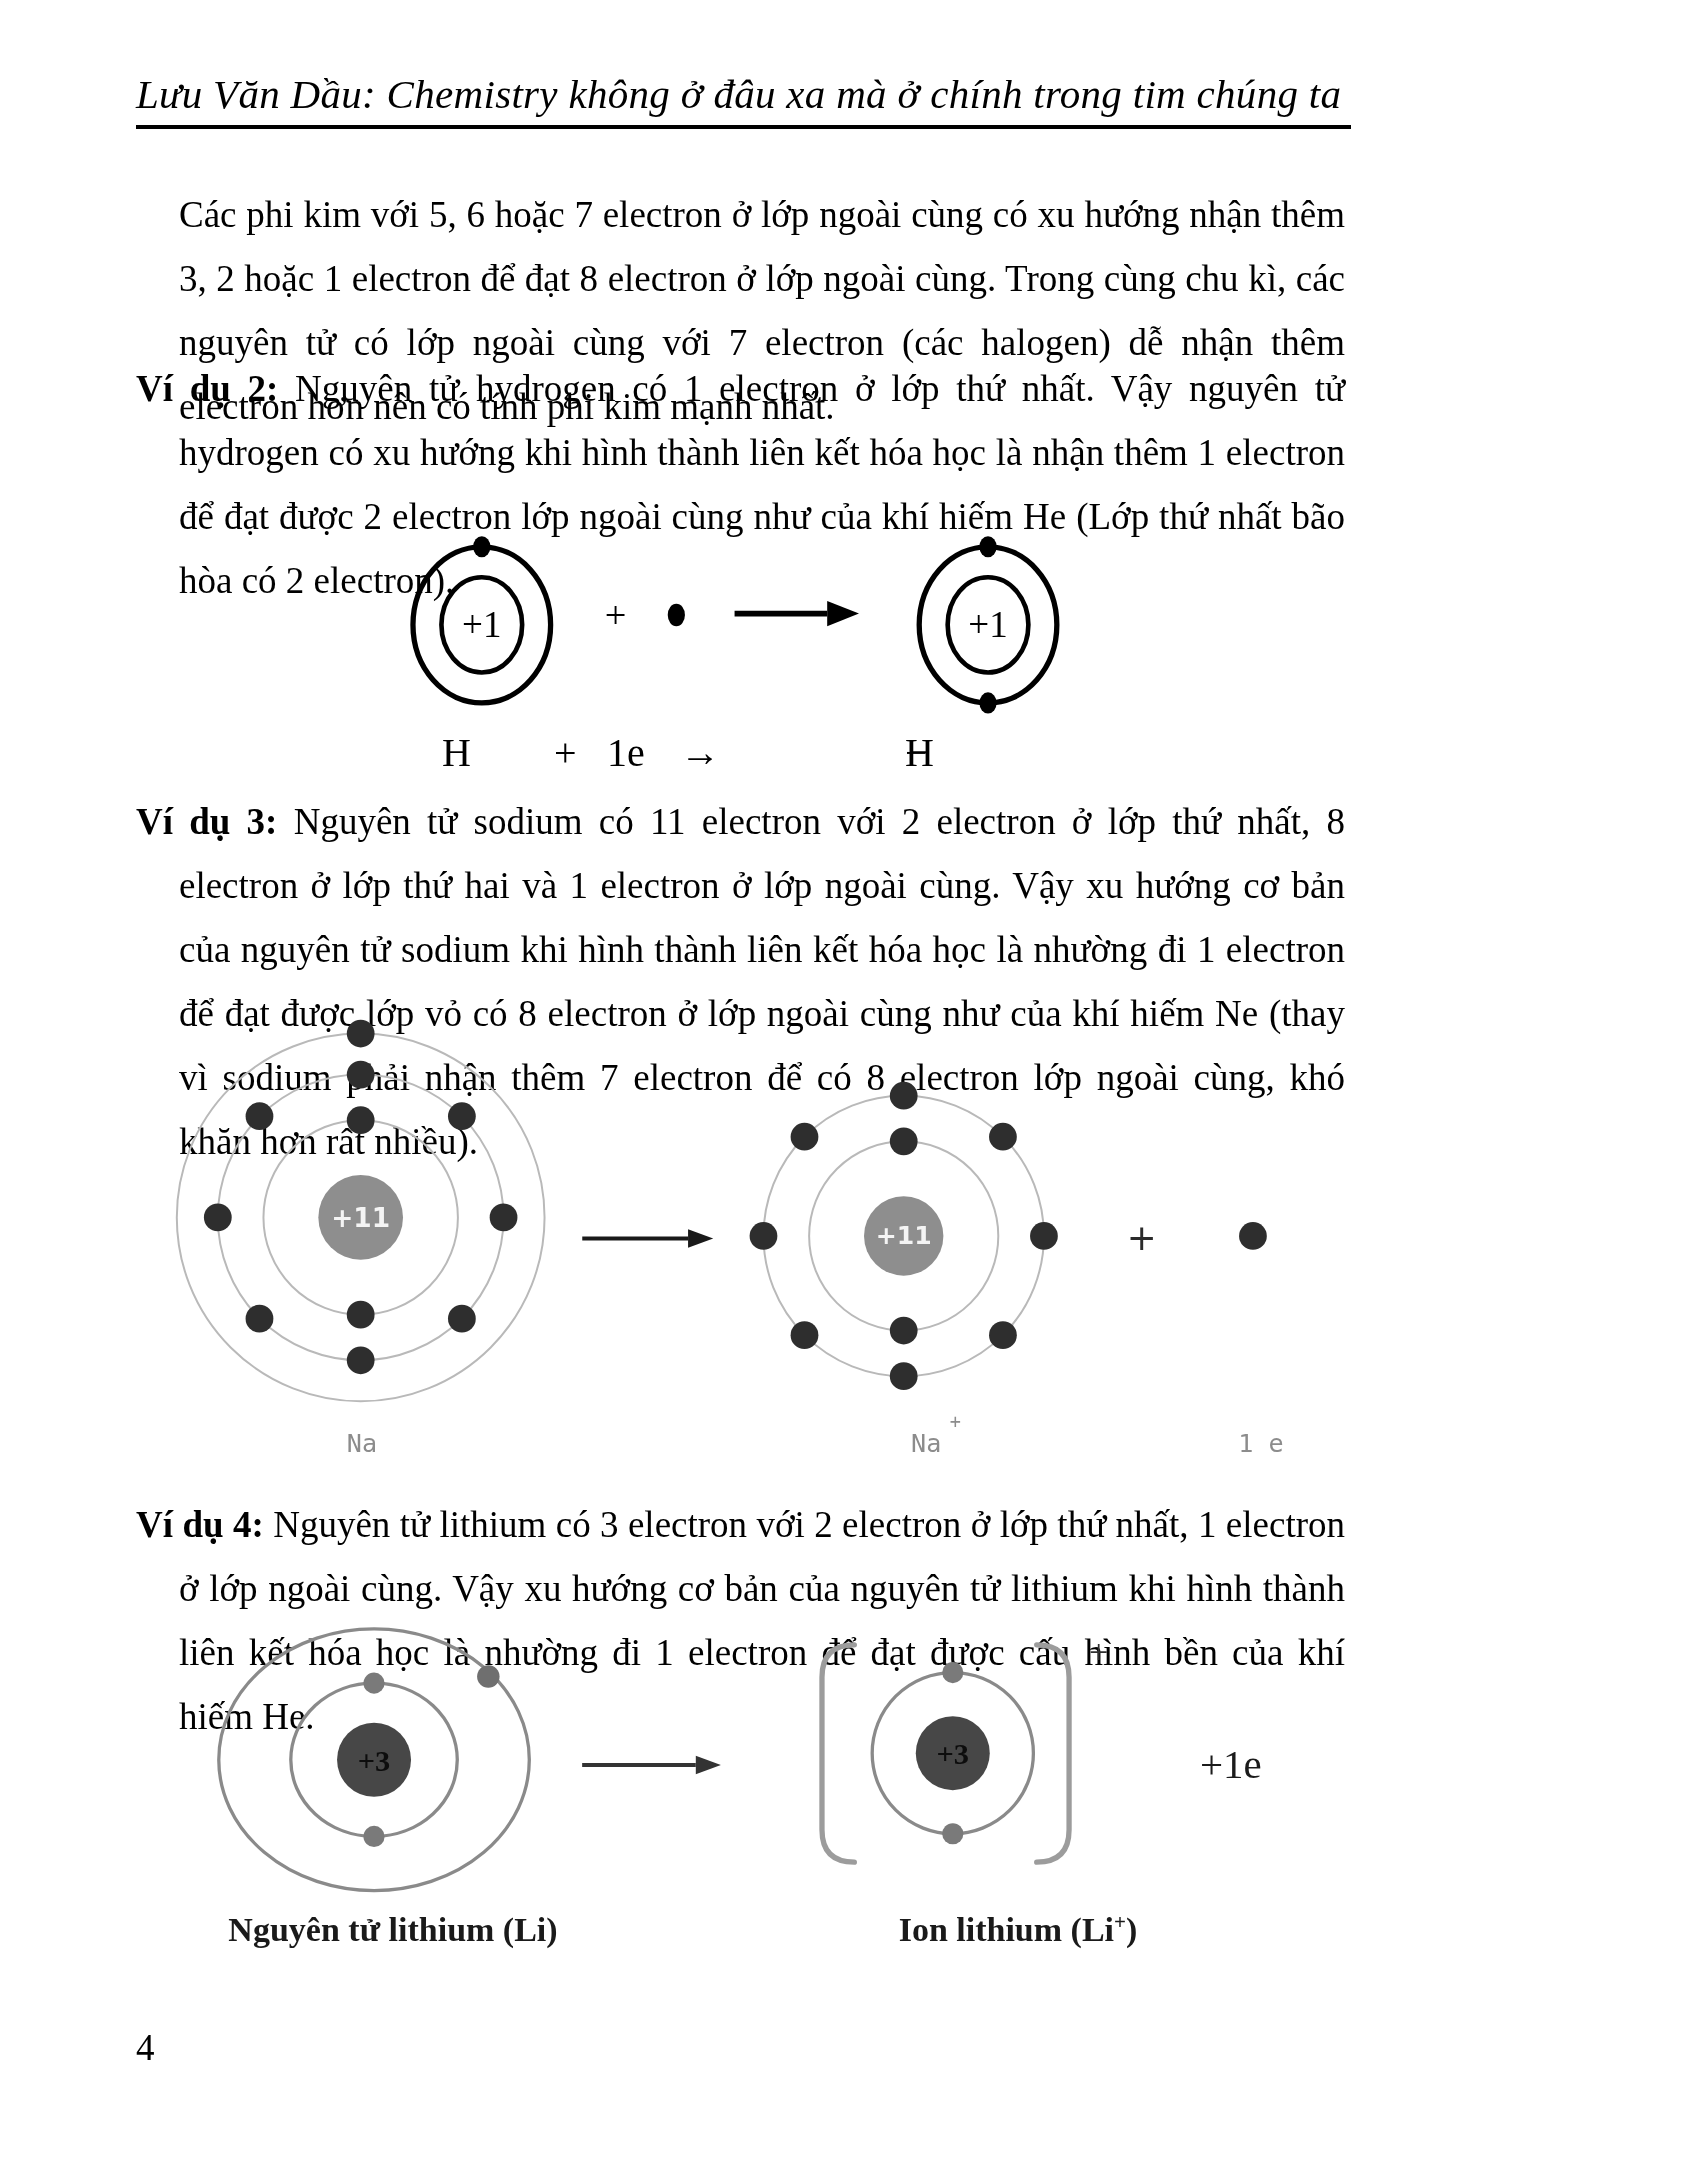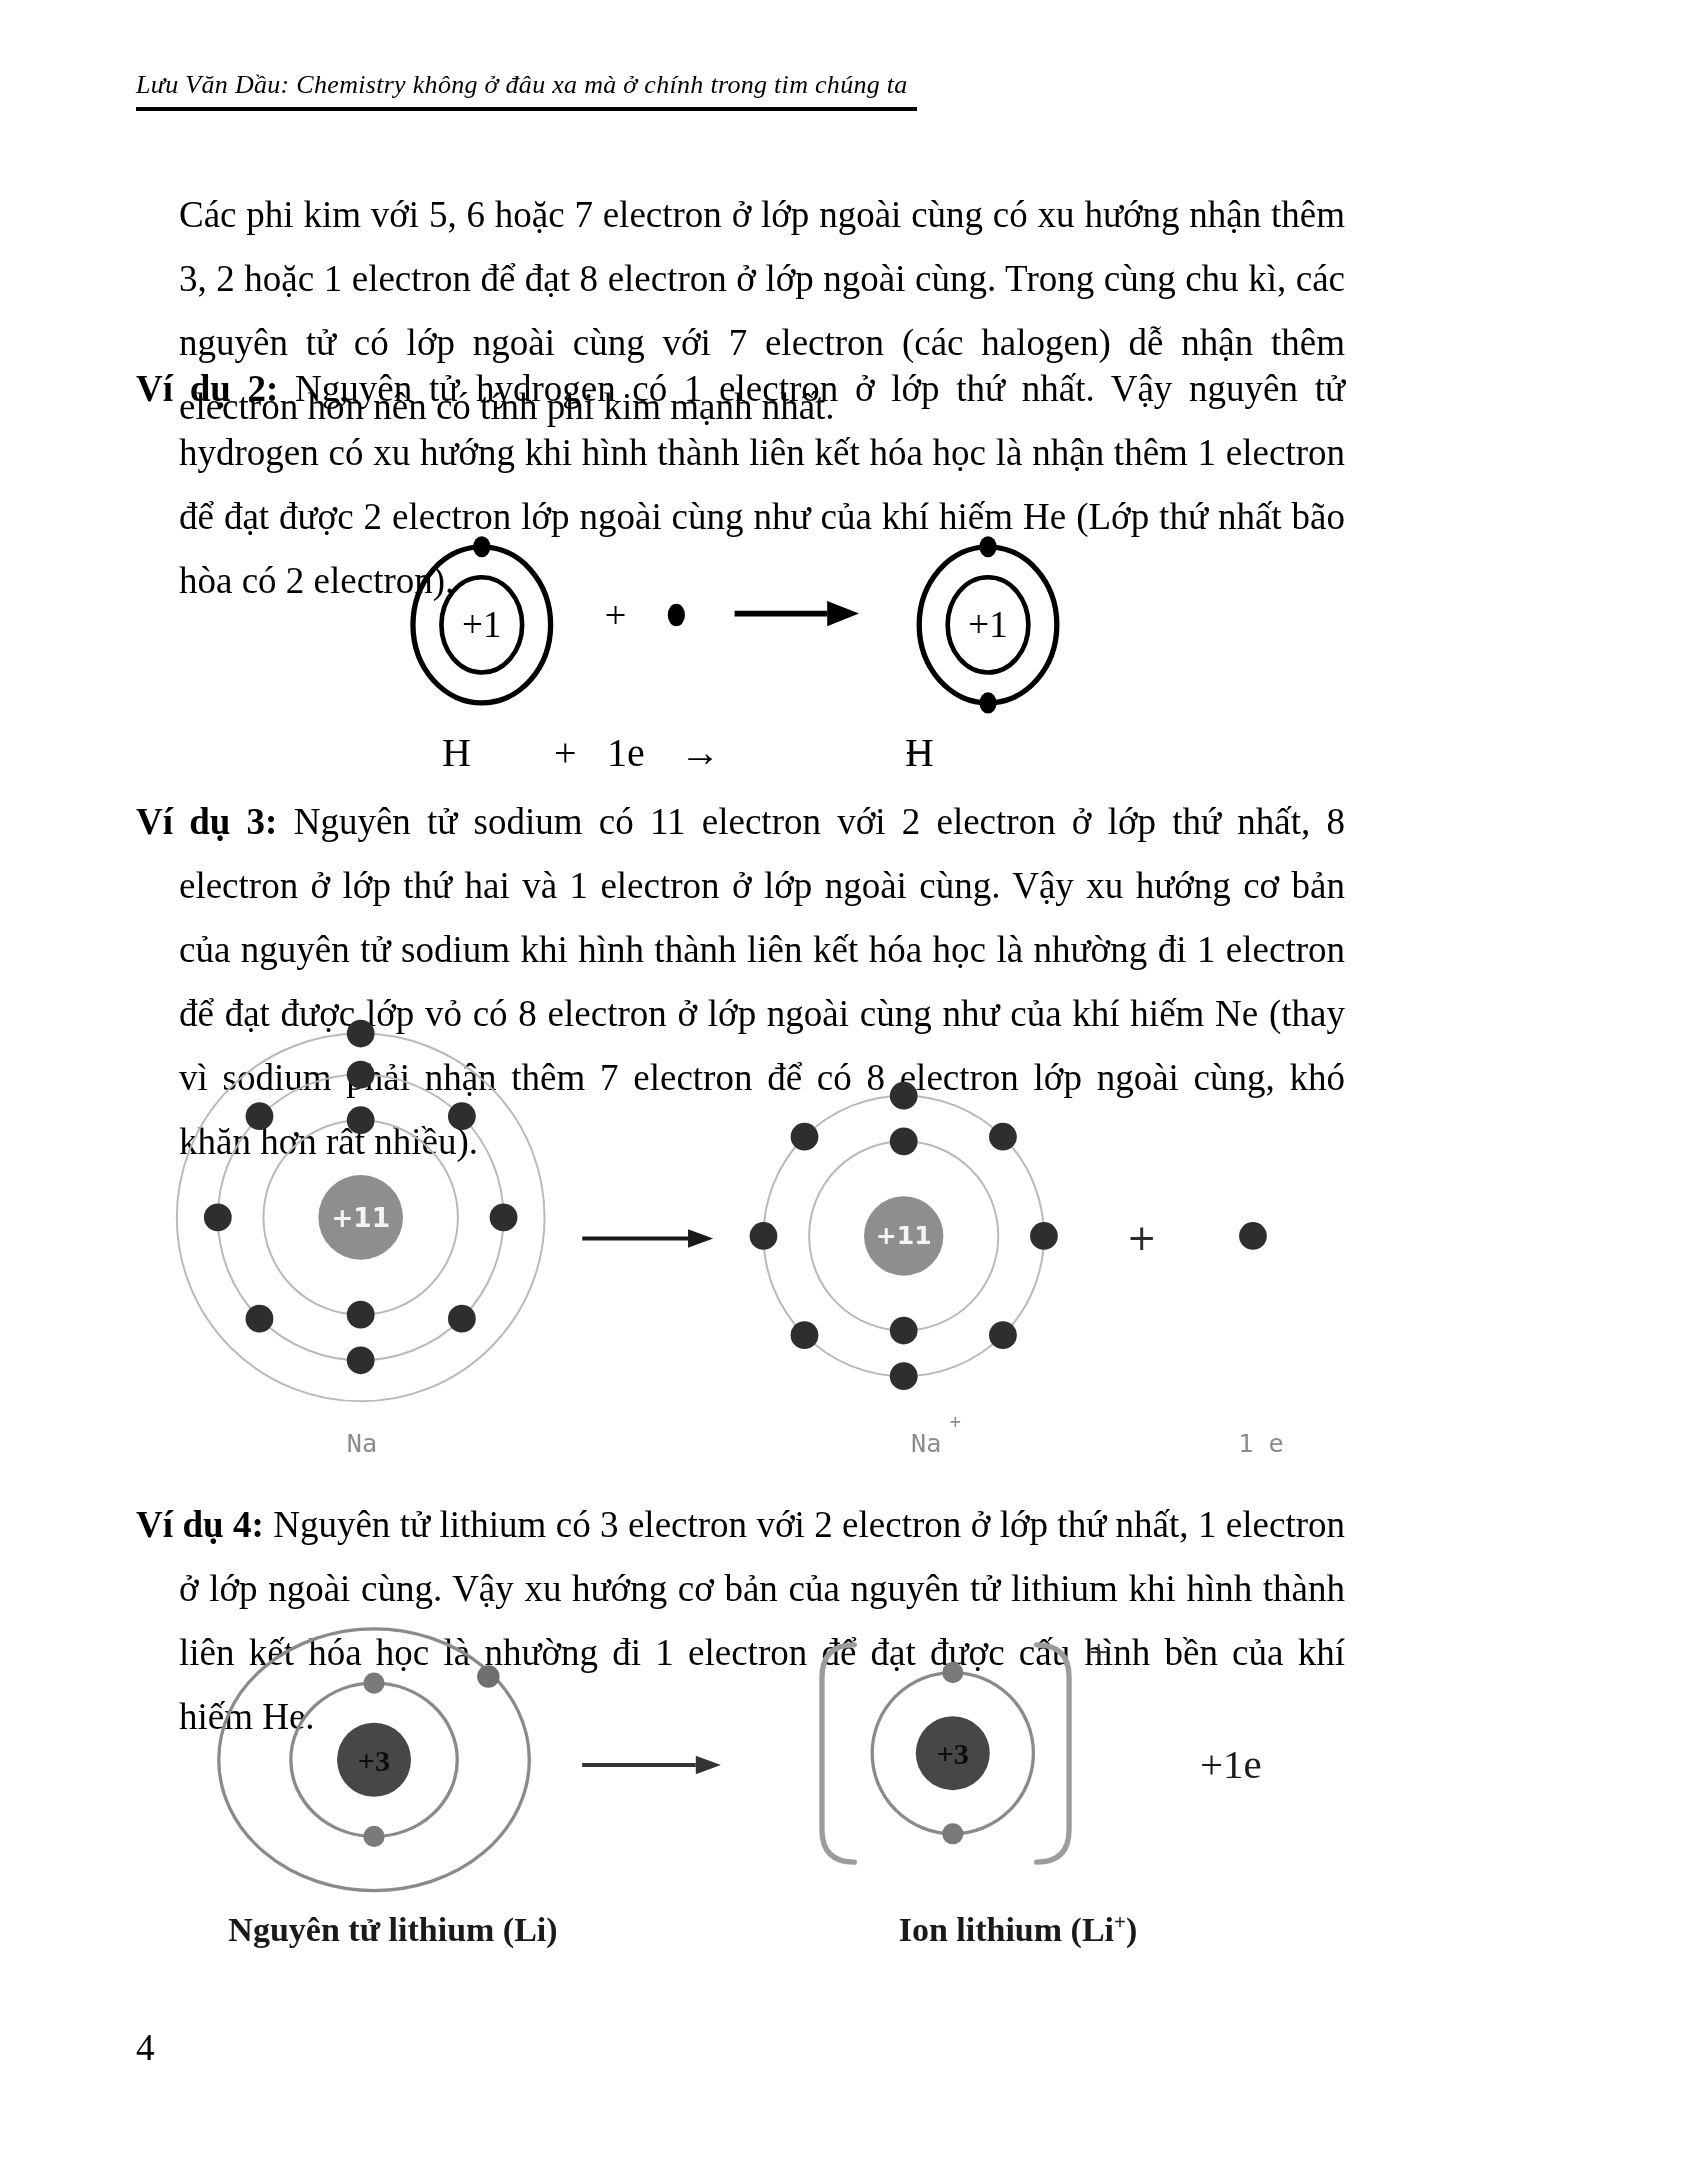--- a/index.html
+++ b/index.html
@@ -8,21 +8,21 @@
     position:relative;
     width:1687px; height:2183px;
     font-family:"Liberation Serif", serif;
     color:#000;
     overflow:hidden;
   }
   .abs { position:absolute; }
   .header {
     left:136px; top:70px;
     font-style:italic;
-    font-size:26px;
+    font-size:41px;
     letter-spacing:0.3px;
     border-bottom:4px solid #000;
     padding-bottom:6.6px;
     padding-right:9.3px;
   }
   .textcol {
     left:136px; width:1209px;
     font-size:37px; line-height:64px;
     text-align:justify;
   }

